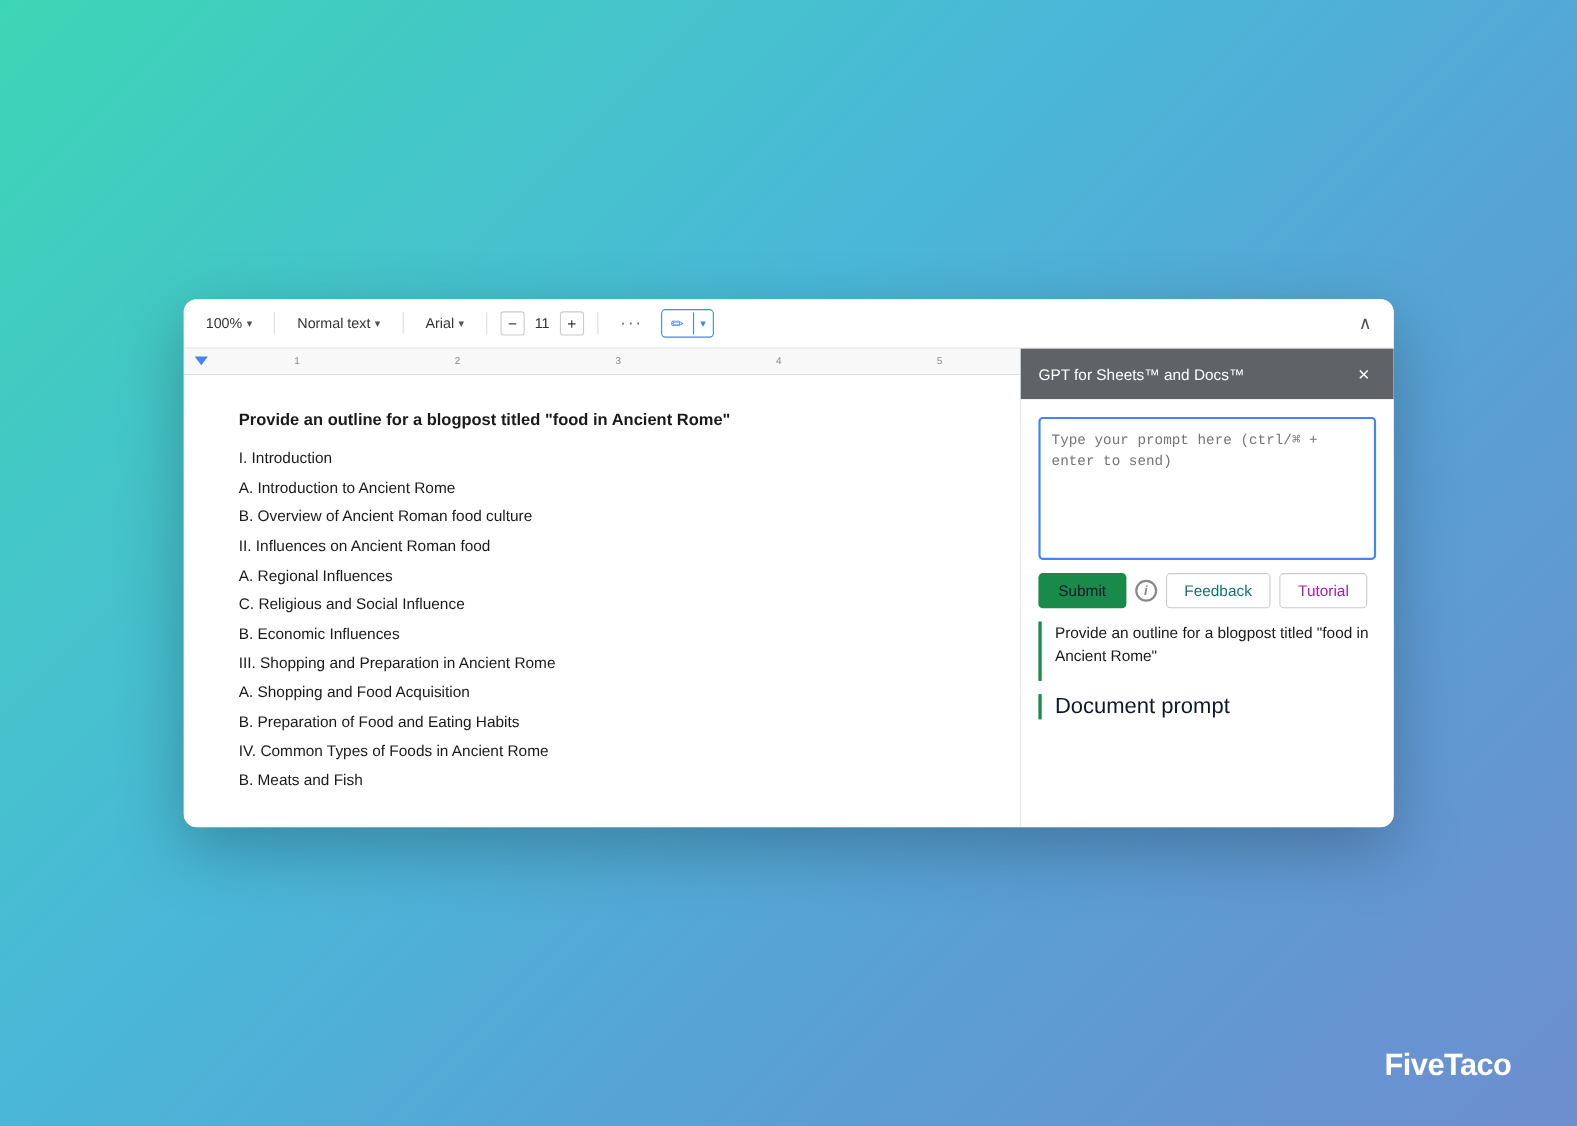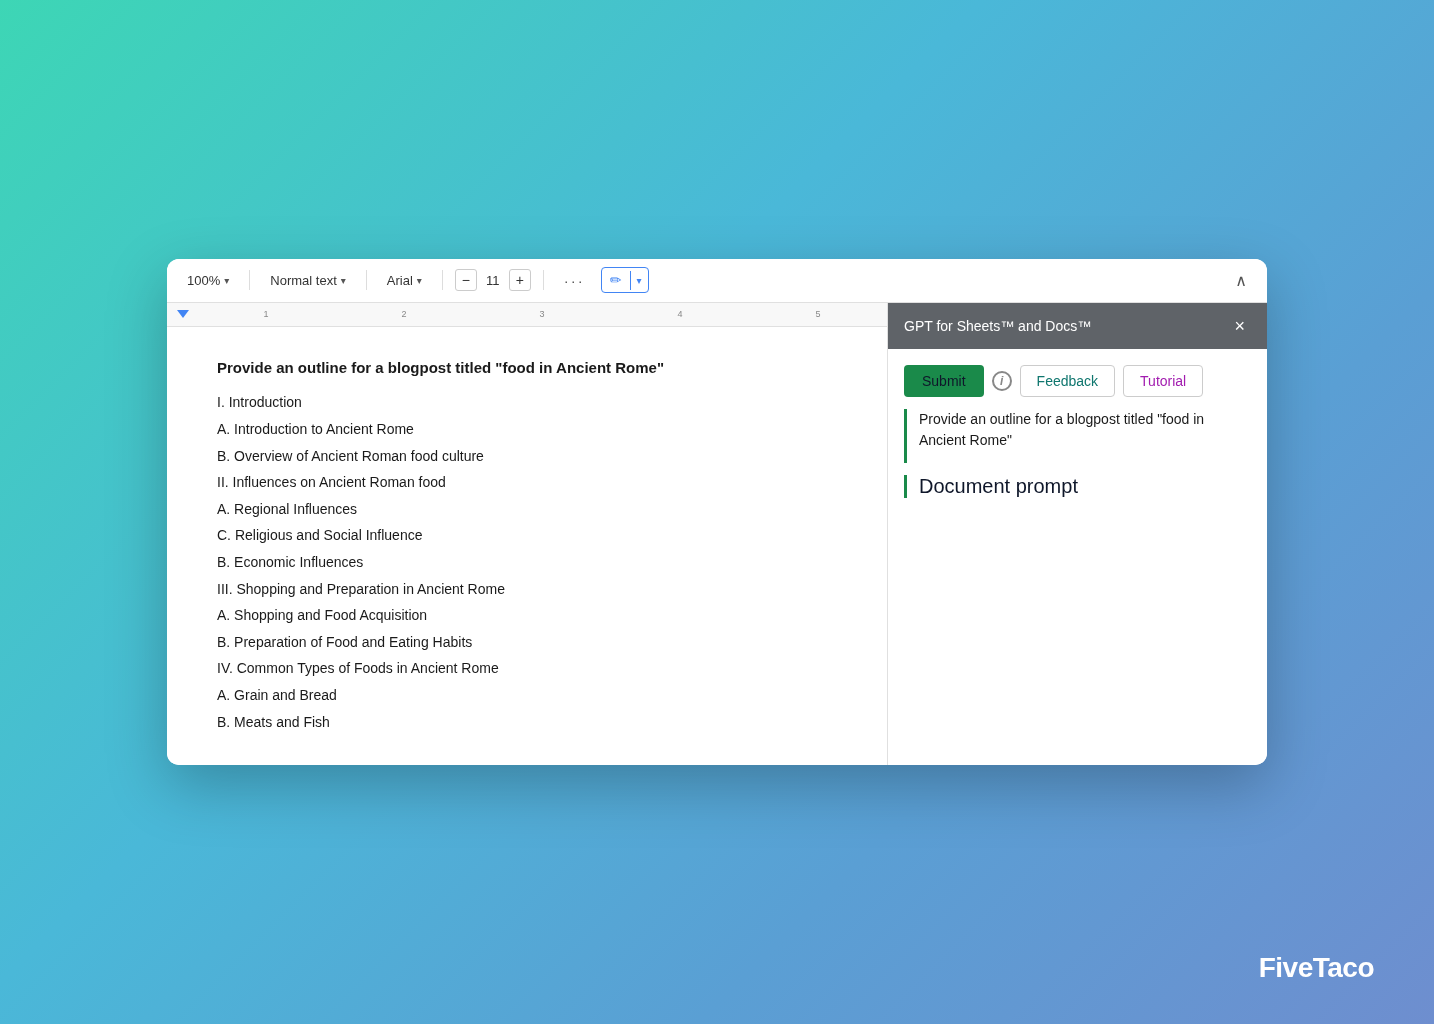--- a/index.html
+++ b/index.html
@@ -246,21 +246,21 @@
     .document-content::-webkit-scrollbar-track {
       background: #f0f0f0;
     }
     .document-content::-webkit-scrollbar-thumb {
       background: #ccc;
       border-radius: 3px;
     }
 
     
     .sidebar-panel {
-      width: 380px;
+      width: 340px;
       border-left: 1px solid #e0e0e0;
       display: flex;
       flex-direction: column;
       flex-shrink: 0;
     }
 
     .sidebar-header {
       background: #5f6368;
       color: white;
       padding: 12px 16px;
@@ -466,35 +466,36 @@
             <p>A. Introduction to Ancient Rome</p>
             <p>B. Overview of Ancient Roman food culture</p>
             <p>II. Influences on Ancient Roman food</p>
             <p>A. Regional Influences</p>
             <p>C. Religious and Social Influence</p>
             <p>B. Economic Influences</p>
             <p>III. Shopping and Preparation in Ancient Rome</p>
             <p>A. Shopping and Food Acquisition</p>
             <p>B. Preparation of Food and Eating Habits</p>
             <p>IV. Common Types of Foods in Ancient Rome</p>
-            <p>A. Grain and Bread</p>
             <p>B. Meats and Fish</p>
           </div>
       </div>
     </div>
 
     <div class="sidebar-panel">
 
       <div class="sidebar-header">
         <span class="sidebar-title">GPT for Sheets™ and Docs™</span>
         <button class="sidebar-close-btn">×</button>
       </div>
 
       <div class="sidebar-body">
 
+        <textarea class="prompt-textarea" placeholder="Type your prompt here (ctrl/⌘ +
+enter to send)" style=""></textarea>
 
         <div class="sidebar-actions">
           <button class="submit-btn">Submit</button>
           <div class="info-icon">
             <span>i</span>
           </div>
           <button class="feedback-btn">Feedback</button>
           <button class="tutorial-btn">Tutorial</button>
         </div>
 

